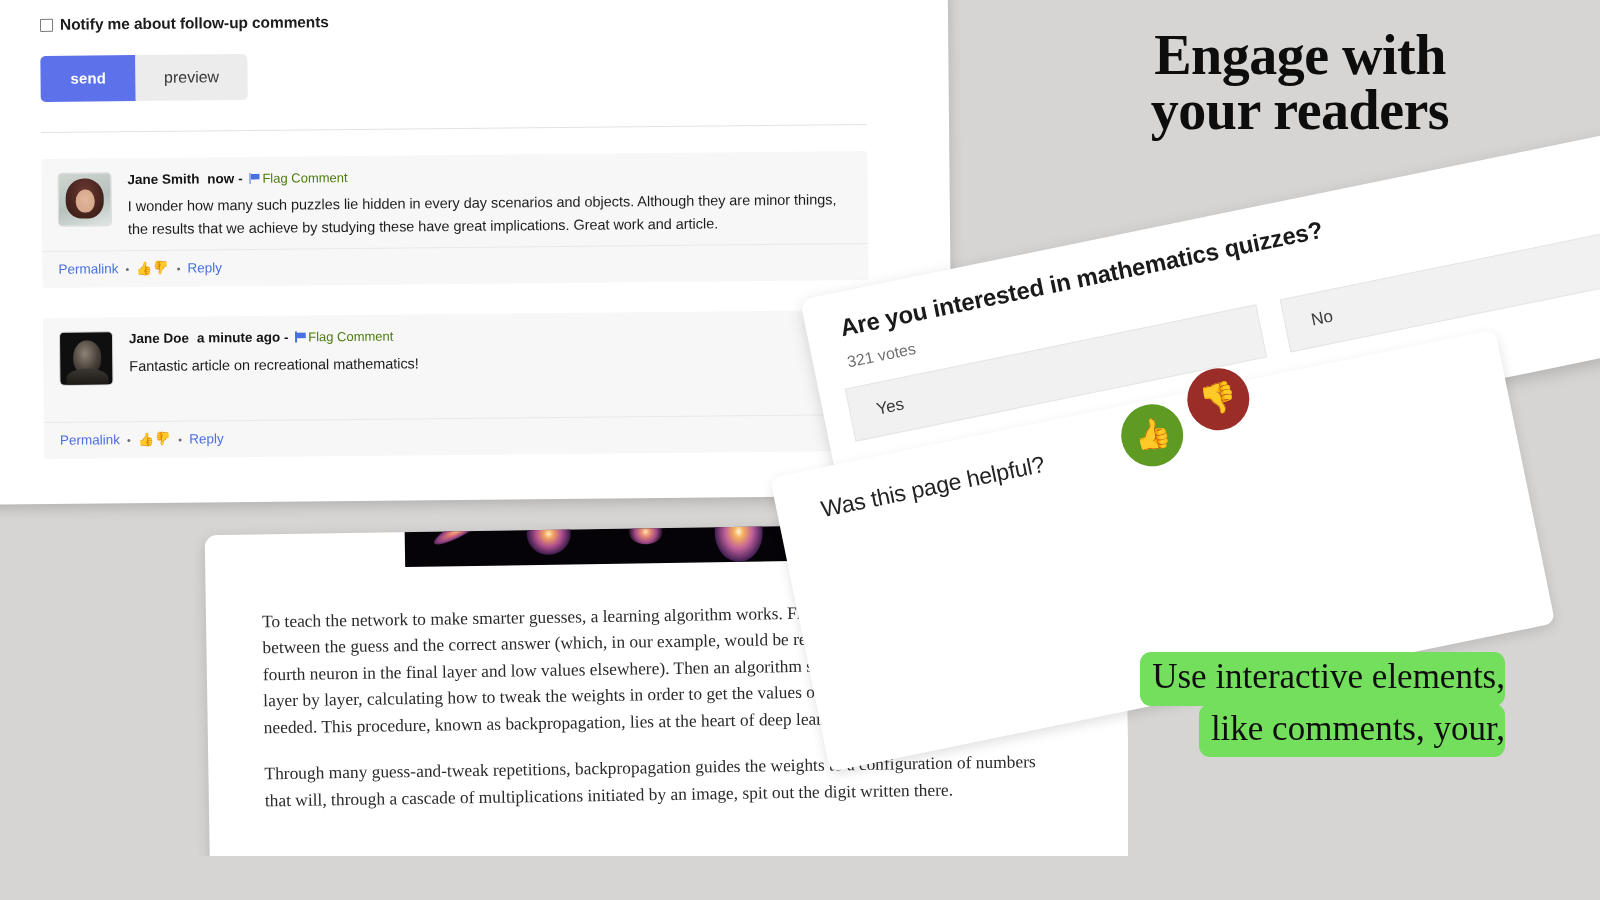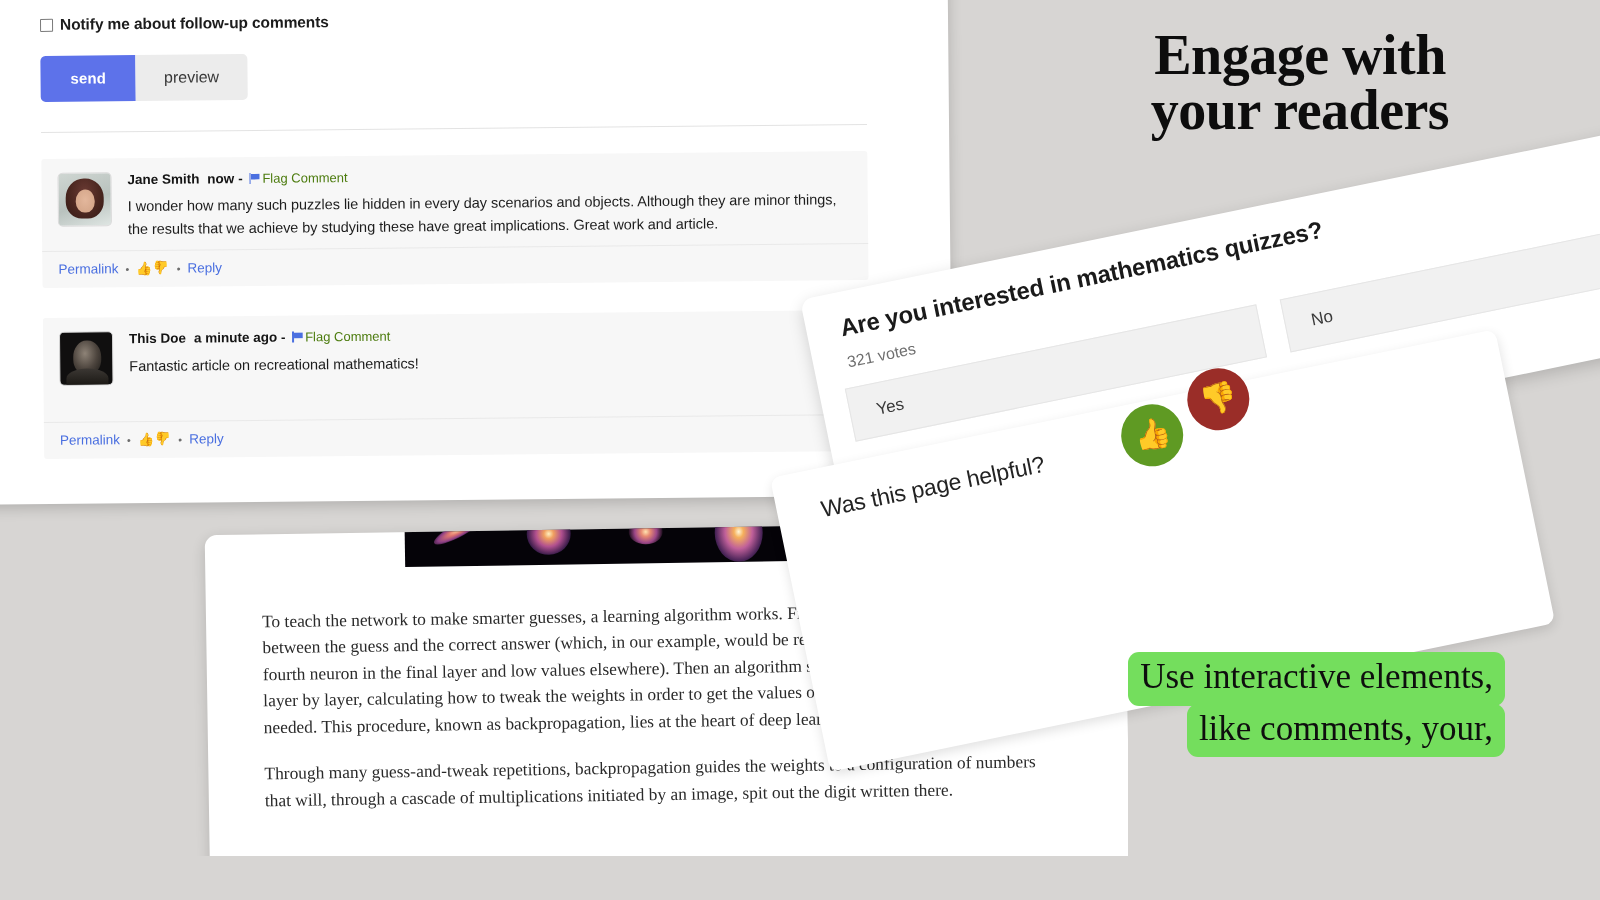--- a/index.html
+++ b/index.html
@@ -250,21 +250,21 @@
     width: 500px;
     text-align: right;
     font-family: "Liberation Serif", serif;
     font-size: 35px;
     line-height: 1.33;
     color: #0e0e0e;
   }
   #callout .cl {
     display: inline-block;
     background: #74de5d;
-    padding: 2px 12px 5px 12px;
+    padding: 2px 0 5px 12px;
     border-radius: 11px;
     margin-bottom: -2px;
   }
 </style>
 </head>
 <body>
 
 <div id="stage">
 
   <div id="gray-top-right"></div>
@@ -306,21 +306,21 @@
         <span class="dot">•</span>
         <span>Reply</span>
       </div>
     </div>
 
     <div class="comment" style="margin-top:30px;">
       <div class="comment-body">
         <div class="avatar john"></div>
         <div class="cmt-right">
           <div class="cmt-head">
-            <span class="cmt-author">This Doe</span>
+            <span class="cmt-author">Jane Doe</span>
             <span class="cmt-time">a minute ago</span>
             <span class="cmt-dash">-</span>
             <span class="flag-icon"></span><span class="flag-link">Flag Comment</span>
           </div>
           <div class="cmt-text">Fantastic article on recreational mathematics!</div>
         </div>
       </div>
       <div class="cmt-footer" style="margin-top:26px;">
         <span>Permalink</span>
         <span class="dot">•</span>

